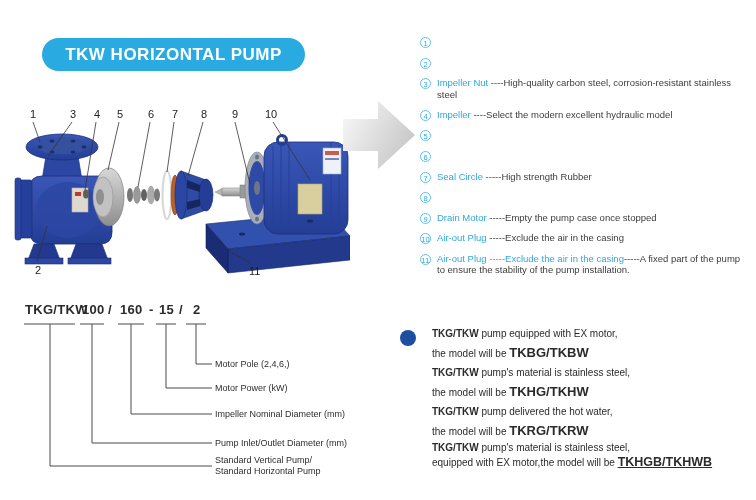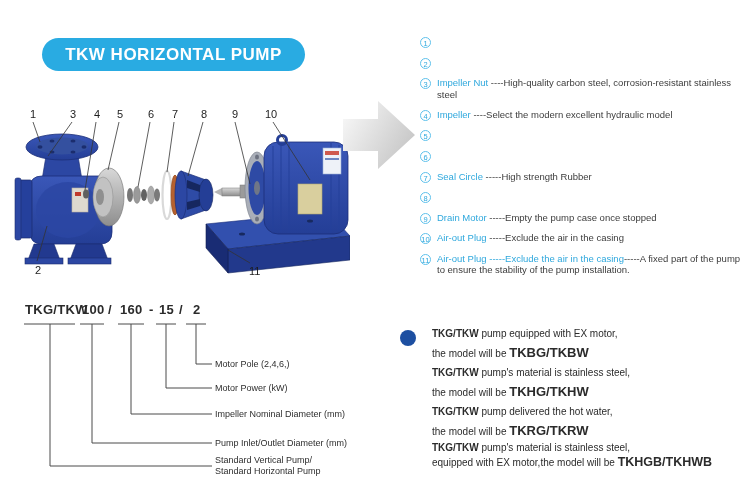--- a/index.html
+++ b/index.html
@@ -30,21 +30,21 @@
   .model line, .model polyline { stroke:#4a4a4a; stroke-width:1; fill:none; }
 
   
   .variants { position:absolute; left:398px; top:308px; width:356px;margin-top:16px; }
   .vbullet { position:absolute; left:2px; top:6px; width:16px; height:16px; border-radius:50%; background:#1d4fa1; }
   .vlist { margin-left:34px; }
   .vline { font-size:10px; line-height:19px; color:#2b2b2b; white-space:pre-wrap; }
   .vline b { font-weight:bold; }
   .vcode { font-size:13px; }
   .vgroup-last .vline { line-height:14px; }
-  .vcode-large { font-size:12.5px; }
+  .vcode-large { font-size:12.5px;text-decoration:underline; }
 
   svg text { font-family:"Liberation Sans", sans-serif; }
   .pnum { font-size:11px; fill:#1d1d1d; }
   .leader { stroke:#333; stroke-width:.8; fill:none; }
 </style>
 </head>
 <body>
 
 <div id="page">
 

